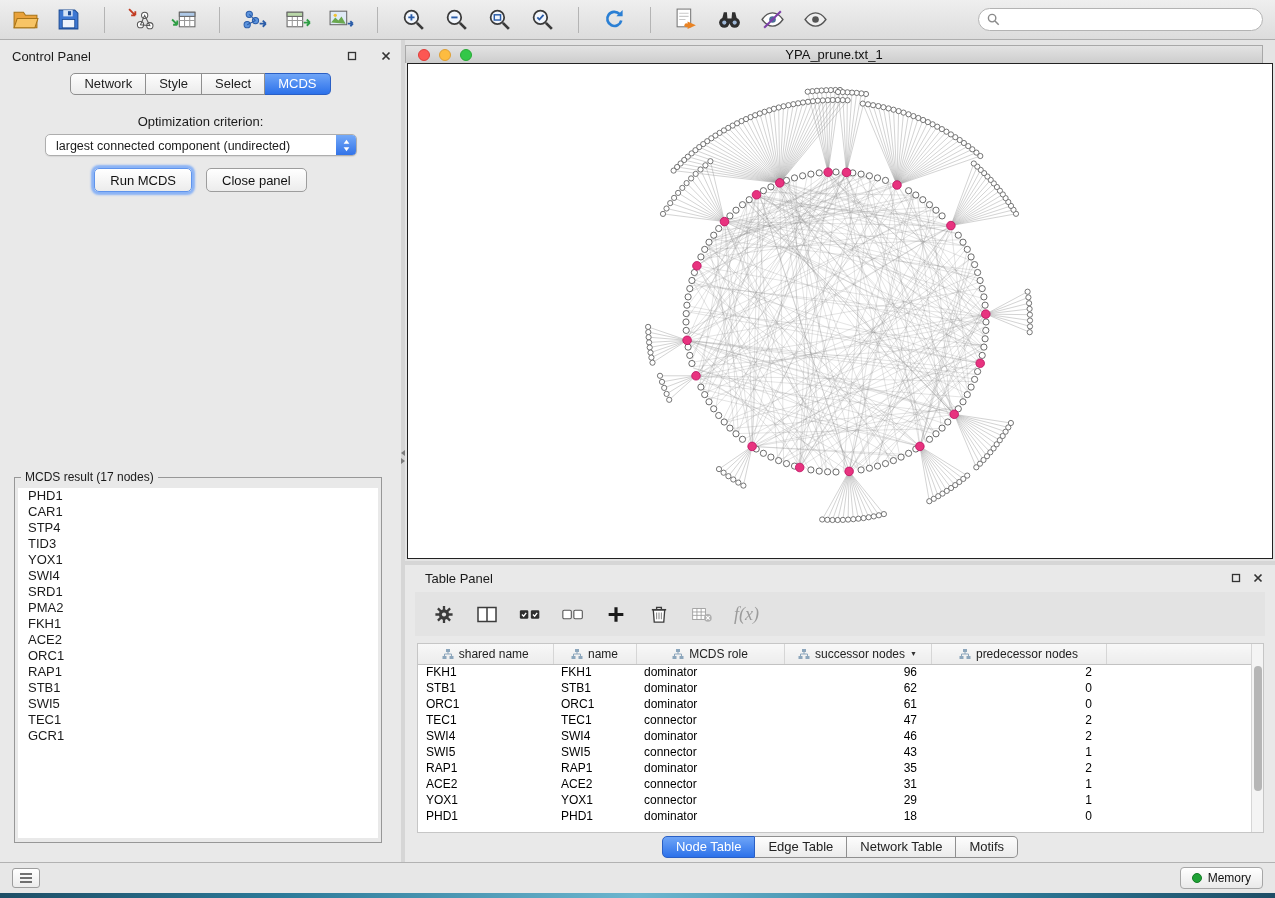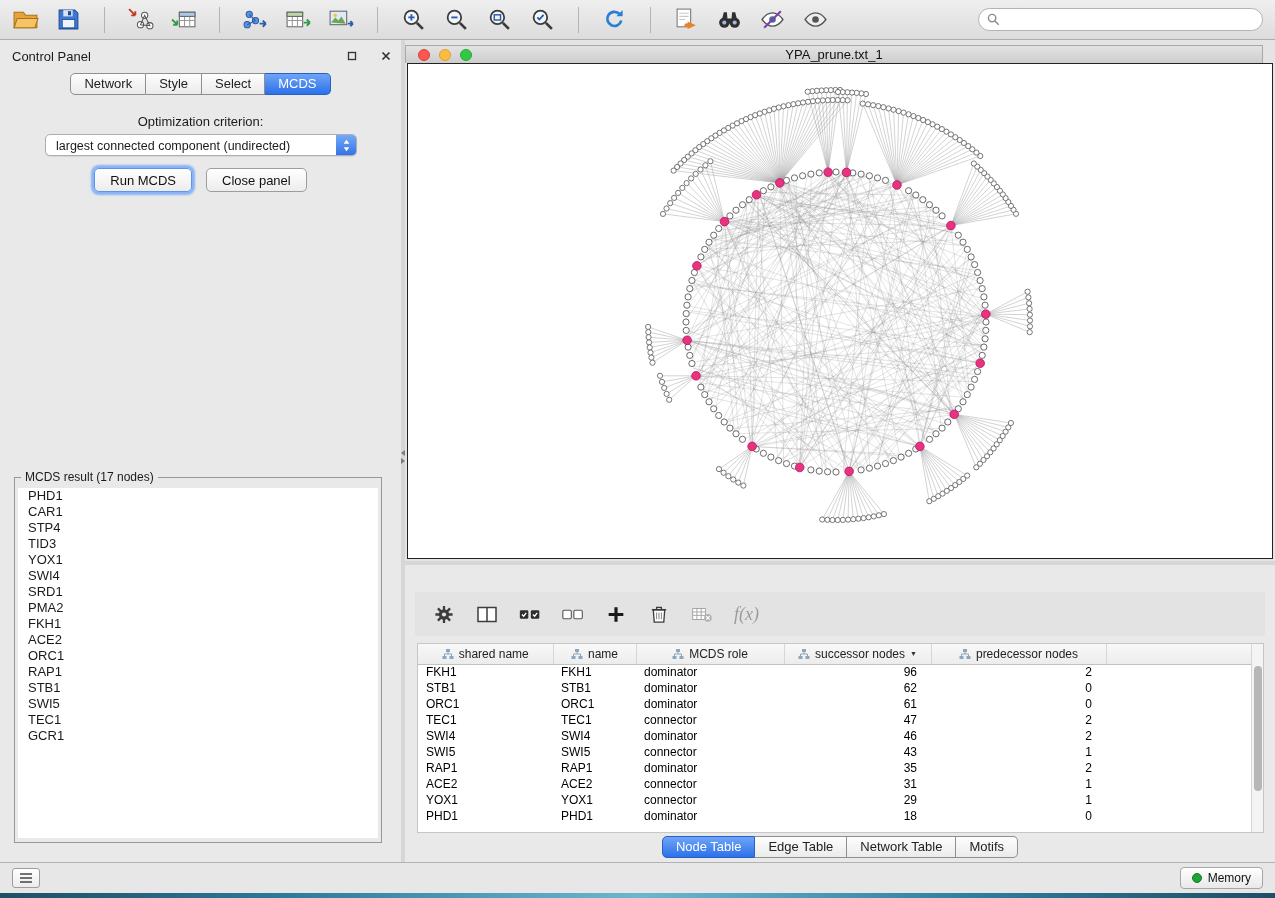--- a/index.html
+++ b/index.html
@@ -1053,20 +1053,34 @@
           <circle cx="288.0" cy="311.8" r="4.3" fill="#e8337f" stroke="#bb0f60" stroke-width="0.8"></circle>
           <circle cx="288.9" cy="201.8" r="4.3" fill="#e8337f" stroke="#bb0f60" stroke-width="0.8"></circle>
           <circle cx="348.5" cy="130.8" r="4.3" fill="#e8337f" stroke="#bb0f60" stroke-width="0.8"></circle>
           <circle cx="572.2" cy="299.3" r="4.3" fill="#e8337f" stroke="#bb0f60" stroke-width="0.8"></circle>
           <circle cx="391.7" cy="403.5" r="4.3" fill="#e8337f" stroke="#bb0f60" stroke-width="0.8"></circle>
         </svg>
       </div>
   </div>
 
   <div class="table-panel">
+    <div class="tp-titlerow">
+      <span>Table Panel</span>
+      <span class="spacer" style="flex:1"></span>
+      <span class="win-btn">
+          <svg viewBox="0 0 10 10">
+            <rect x="1.5" y="1.5" width="7" height="7" fill="none" stroke="#333" stroke-width="1.3"></rect>
+          </svg>
+        </span>
+      <span class="win-btn">
+          <svg viewBox="0 0 10 10">
+            <path d="M1.5 1.5l7 7M8.5 1.5l-7 7" stroke="#333" stroke-width="1.7"></path>
+          </svg>
+        </span>
+    </div>
     <div class="tp-toolbar" id="tt-icons">
         <button class="ttbtn">
           <span class="icn">
             <svg viewBox="0 0 22 22">
               <path d="M11 2v18M2 11h18M4.6 4.6l12.8 12.8M17.4 4.6L4.6 17.4" stroke="#3c3c3c" stroke-width="2.4"></path>
               <circle cx="11" cy="11" r="5.4" fill="#3c3c3c"></circle>
               <circle cx="11" cy="11" r="2.2" fill="#e3e3e3"></circle>
             </svg>
           </span>
         </button>

